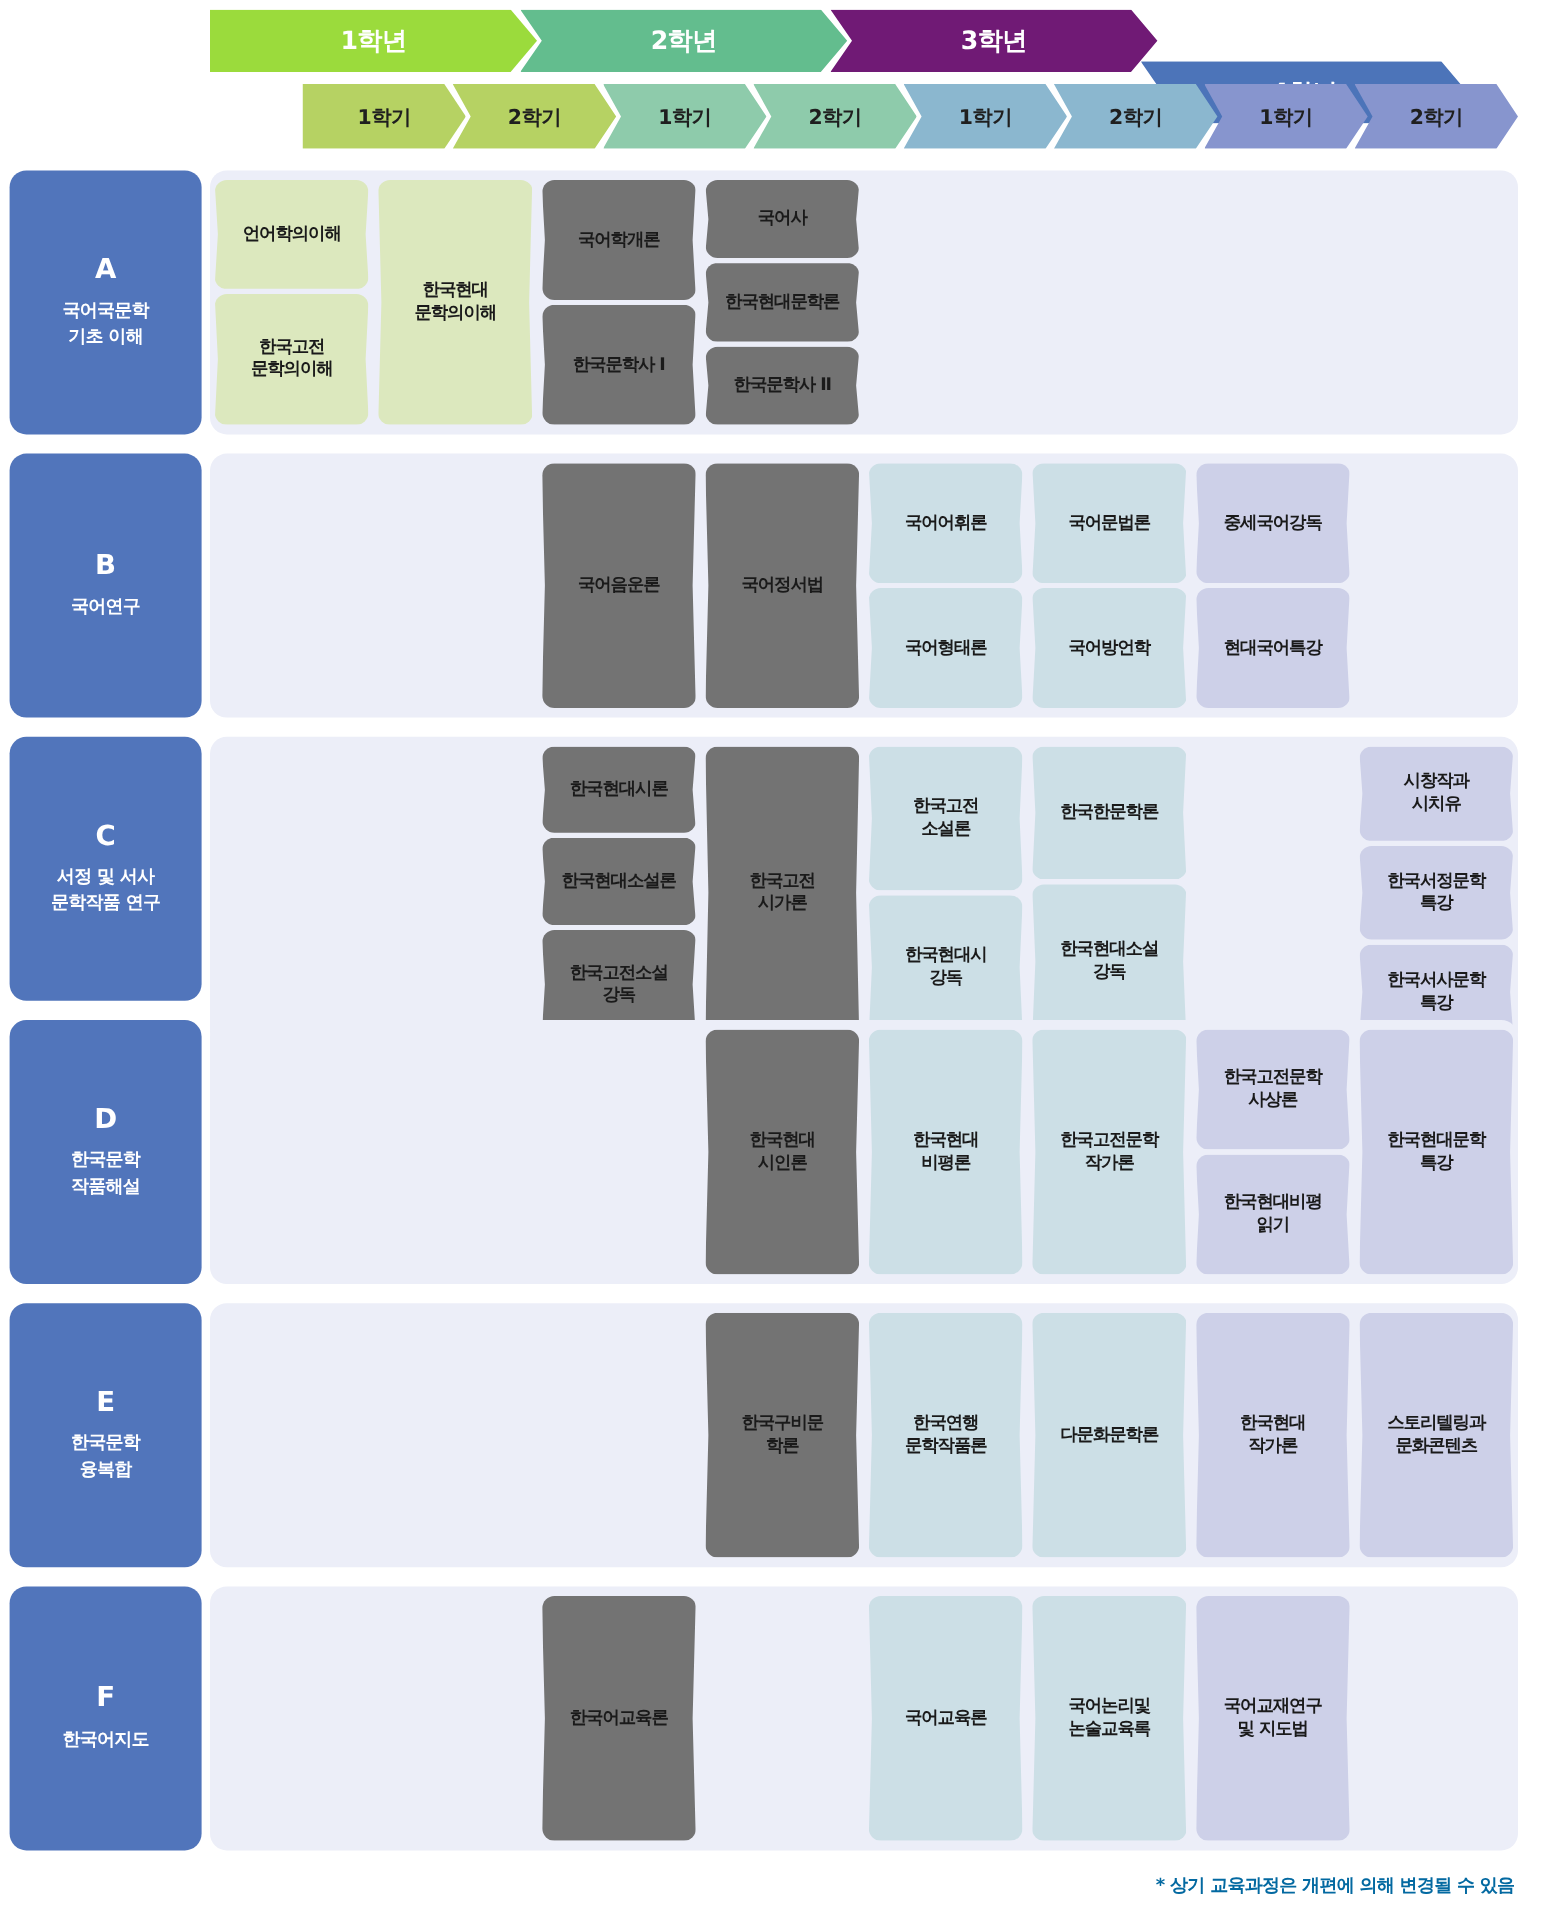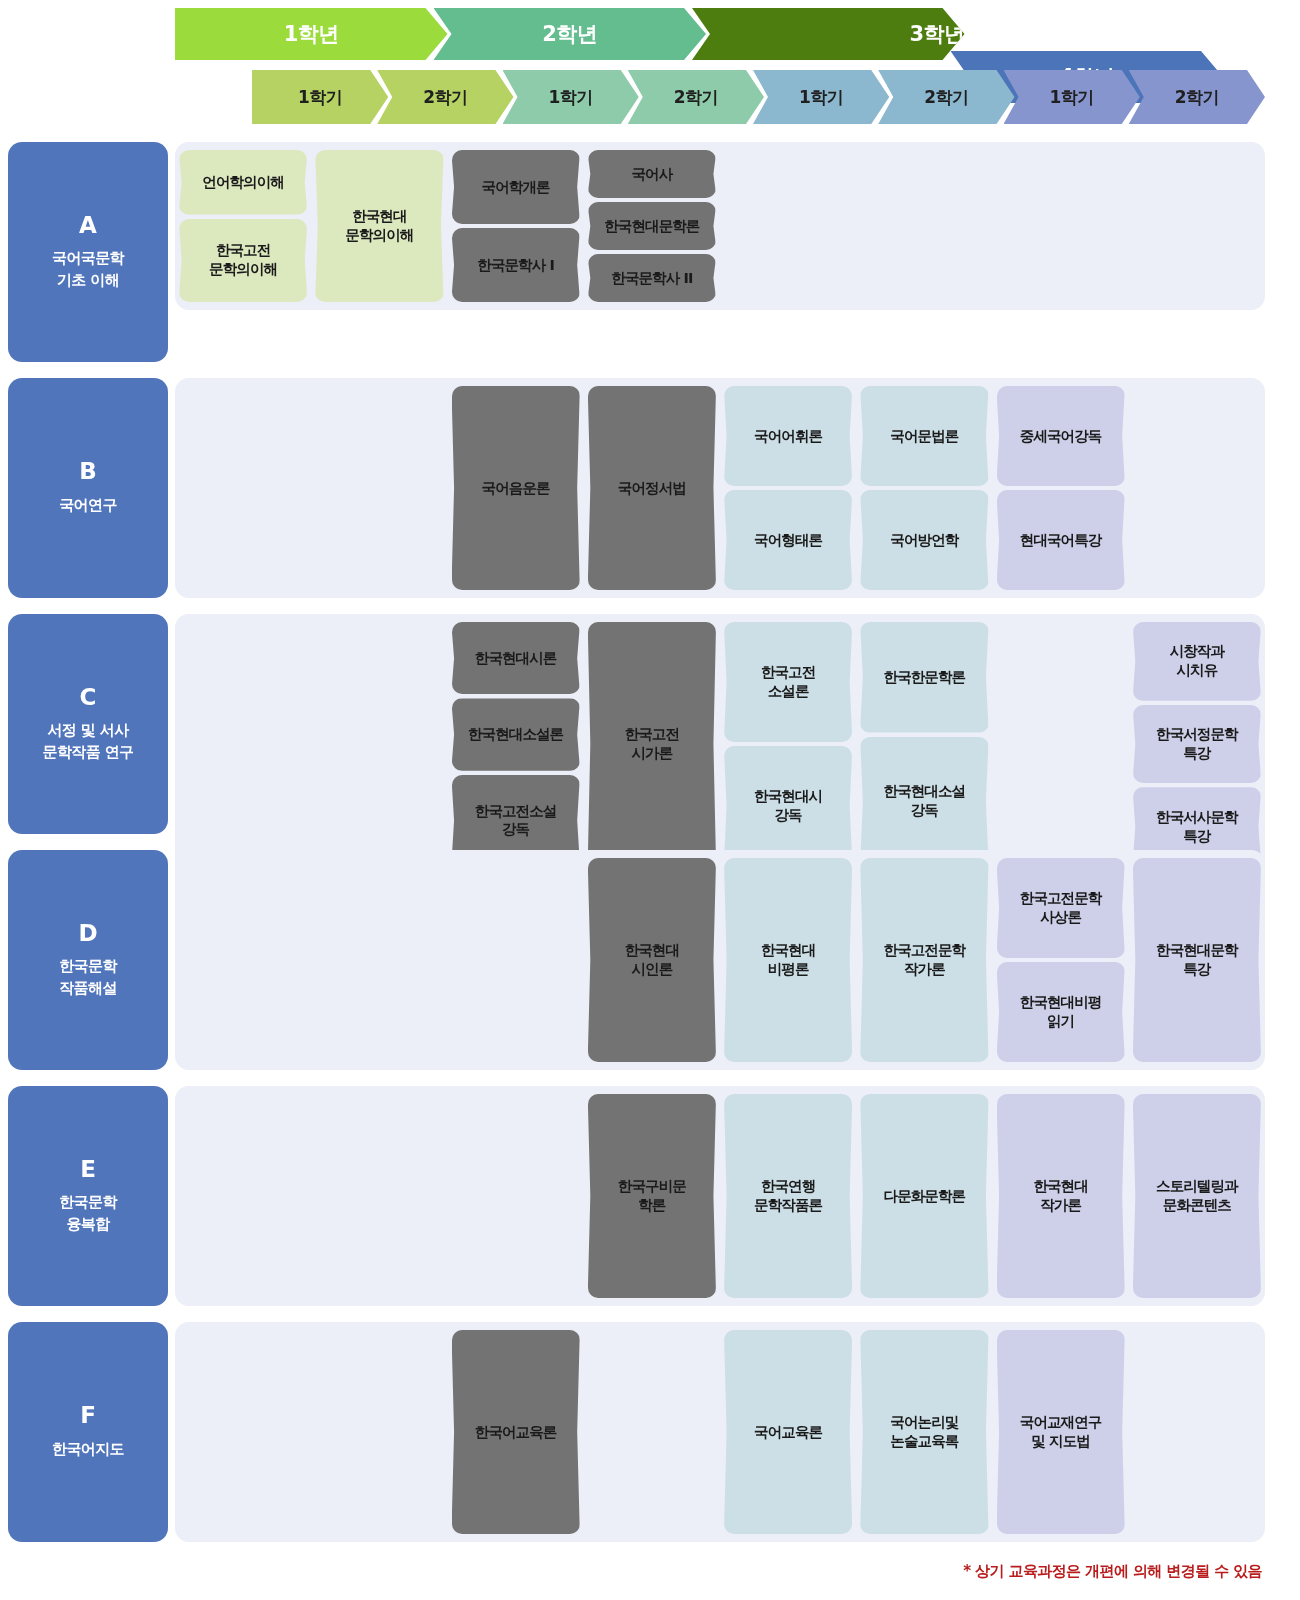--- a/index.html
+++ b/index.html
@@ -169,39 +169,39 @@
   .c-y4 { background: #cdd0e8; }
 
   
   .course.tall { flex: 1 1 auto; }
 
   .footnote {
     position: absolute;
     right: 38px;
     top: 1562px;
     font-size: 15px;
-    color: #b91c1c;
+    color: #0369a1;
     letter-spacing: -0.6px;
     font-weight: bold;
   }
 </style>
 </head>
 <body>
 
 <div class="page">
 
   <div class="header">
     <div class="year-row">
         <div class="year-cell" style="background: rgb(155, 219, 60);">
           <span>1학년</span>
         </div>
         <div class="year-cell" style="background: rgb(99, 189, 142);">
           <span>2학년</span>
         </div>
-        <div class="year-cell" style="background: #4d7c0f; justify-content: flex-end;">
+        <div class="year-cell" style="background: #701a75;">
           <span>3학년</span>
         </div>
         <div class="year-cell" style="background: rgb(76, 116, 185); margin-top: 43px;">
           <span>4학년</span>
         </div>
       </div>
     <div class="sem-row">
         <div class="sem-cell" style="background: rgb(182, 210, 99);">
           <span>1학기</span>
         </div>
@@ -228,21 +228,21 @@
         </div>
       </div>
   </div>
 
   <div id="bands">
       <div class="band" style="top: 142px; height: 220px;">
         <div class="cat-box" style="top: 0px; height: 220px;">
           <div class="cat-letter">A</div>
           <div class="cat-title">국어국문학<br>기초 이해</div>
         </div>
-        <div class="track" style="top: 0px; height: 168px;">
+        <div class="track" style="top: 0px; height: 220px;">
           <div class="grid">
             <div class="col">
               <div class="colinner">
                 <div class="course shape tall c-y1">
                   <span>언어학의이해</span>
                 </div>
                 <div class="course shape tall c-y1">
                   <span>한국고전<br>문학의이해</span>
                 </div>
               </div>

